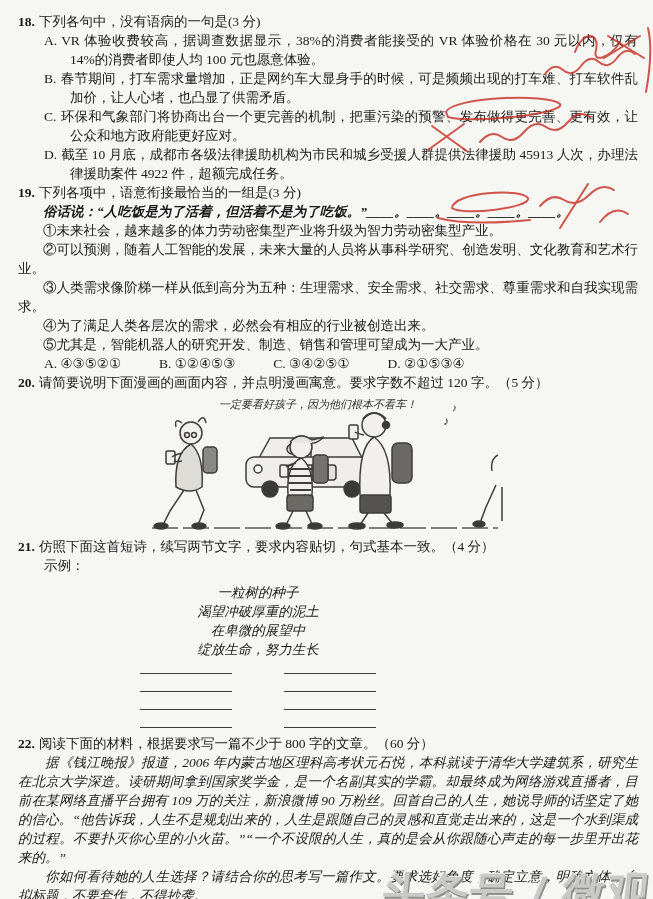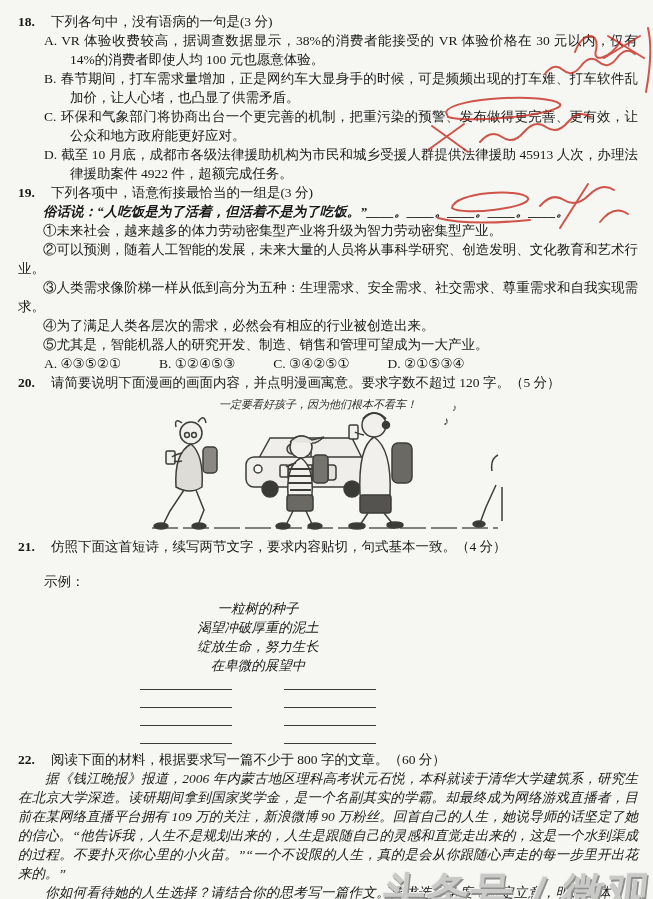--- a/index.html
+++ b/index.html
@@ -6,30 +6,30 @@
   .page{
     position:relative;width:653px;height:899px;overflow:hidden;
     background:#f6f6f3;
     color:#191919;
     font-family:"Liberation Serif","DejaVu Serif",serif;
     font-size:13.5px;line-height:19px;
   }
   .content{padding:12px 15px 0 18px;}
   p{margin:0;}
   .stem{text-align:justify;}
-  .qnum{font-weight:bold;margin-right:16px;}
+  .qnum{font-weight:bold;margin-right:4px;}
   .opt{padding-left:52px;text-indent:-26px;text-align:justify;}
   .opt .optlabel{margin-right:4px;}
   .lead{text-indent:25px;font-weight:bold;}
   .kai{font-style:italic;}
   .item{text-indent:25px;text-align:justify;}
   .choices{padding-left:26px;}
   .choices span{margin-right:38px;white-space:nowrap;}
   .cartoon{margin:3px 0 4px 128px;width:360px;height:138px;}
-  .example{padding-left:26px;margin-top:16px;}
+  .example{padding-left:26px;}
   .poem{width:480px;text-align:center;font-style:italic;margin-top:8px;}
   .poem div{line-height:19px;}
   .blanks{width:480px;display:flex;justify-content:center;gap:52px;margin:8px 0 6px 0;}
   .blank-col{display:flex;flex-direction:column;gap:11px;}
   .blank-line{width:92px;border-bottom:1.4px solid #3c3c3c;height:6px;}
   .section-title{font-weight:bold;margin-top:2px;}
   .material{text-indent:27px;text-align:justify;}
   .task{text-indent:27px;text-align:justify;}
   .watermark{
     position:absolute;right:2px;bottom:-4px;
@@ -141,22 +141,22 @@
           <ellipse cx="333" cy="129" rx="6" ry="3" fill="#3a3a36"></ellipse>
         </g>
       </svg>
     </div>
 
     <p class="stem"><span class="qnum">21.</span><span>仿照下面这首短诗，续写两节文字，要求内容贴切，句式基本一致。（4 分）</span></p>
     <p class="example">示例：</p>
     <div class="poem">
       <div>一粒树的种子</div>
       <div>渴望冲破厚重的泥土</div>
+      <div>在卑微的展望中</div>
       <div>绽放生命，努力生长</div>
-      <div>在卑微的展望中</div>
     </div>
     <div class="blanks">
       <div class="blank-col">
         <div class="blank-line"></div>
         <div class="blank-line"></div>
         <div class="blank-line"></div>
         <div class="blank-line"></div>
       </div>
       <div class="blank-col">
         <div class="blank-line"></div>

